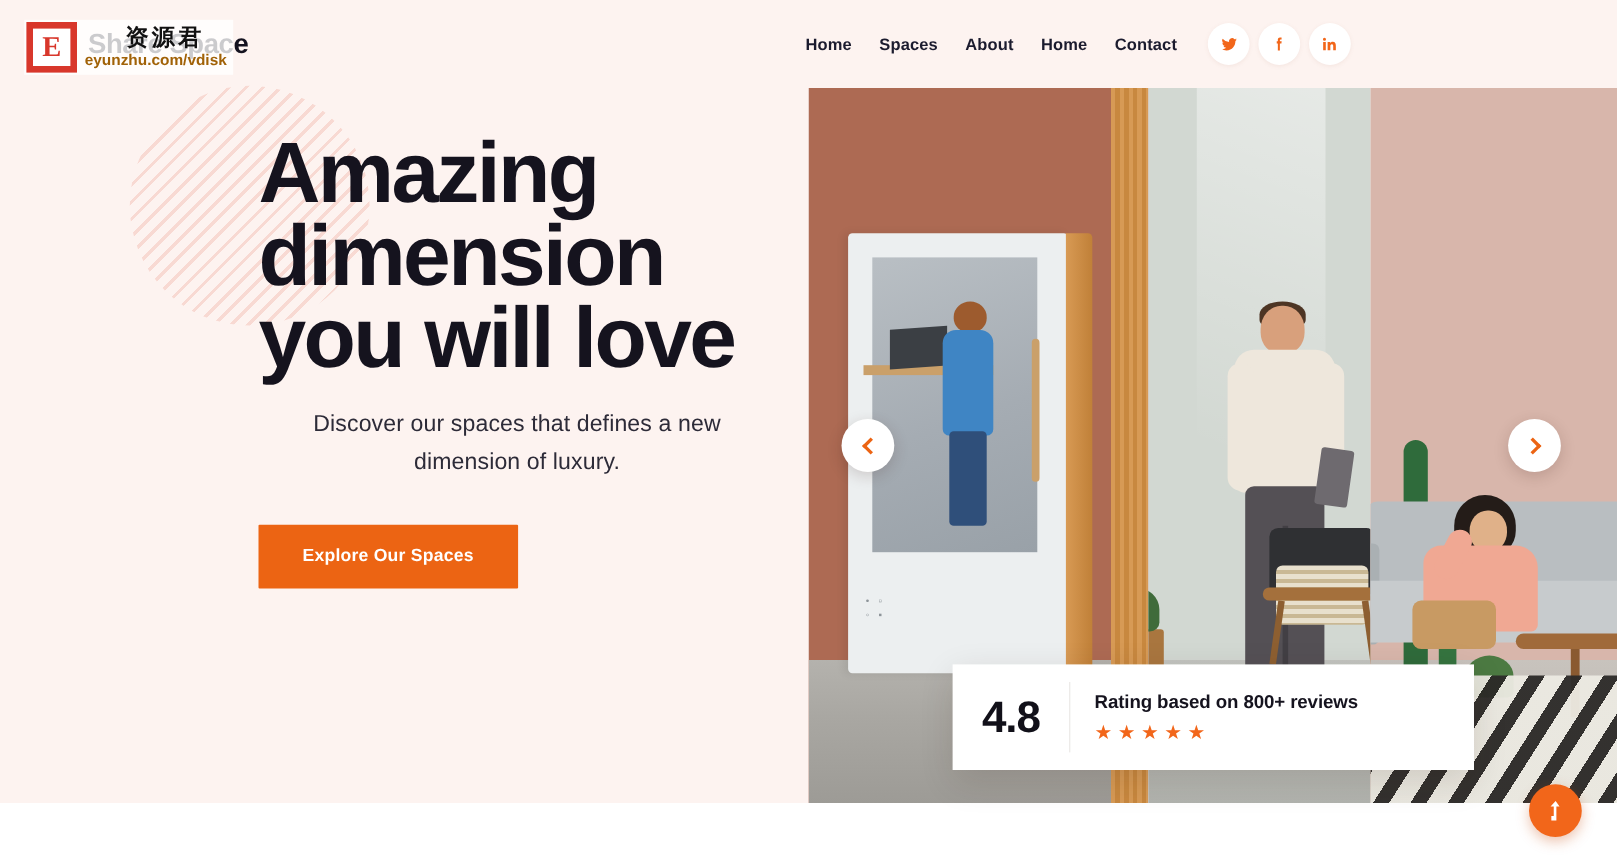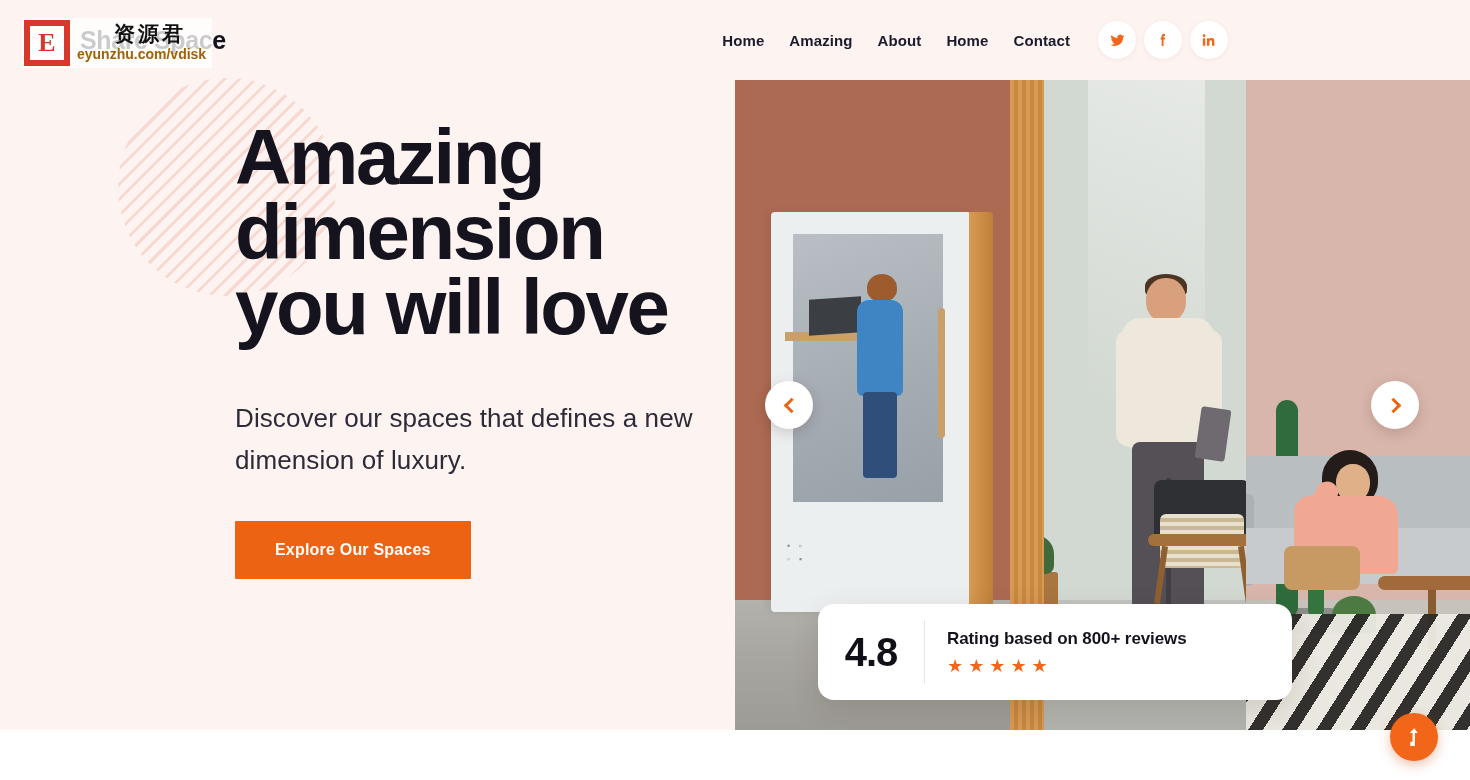--- a/index.html
+++ b/index.html
@@ -73,23 +73,24 @@
   
   .hero-copy {
     position:absolute; left:235px; top:120px; width:470px;
     z-index:10;
   }
   .hero-title {
     font-size:78px; line-height:0.96; font-weight:bold;
     color:#15131e; letter-spacing:-2.4px;
   }
   .hero-sub {
-    margin-top:52px;
-    font-size:26px; line-height:1.62; color:#2d2b38; font-weight:normal;
+    margin-top:24px;
+    font-size:21px; line-height:1.62; color:#2d2b38; font-weight:normal;
     letter-spacing:0.1px;
+    text-align:center;
   }
   .cta-btn {
     display:inline-block; margin-top:40px;
     background:#ec6413; color:#ffffff;
     font-size:16px; font-weight:bold; letter-spacing:0.2px;
     padding:20px 40px; border:none; cursor:pointer;
     border-radius:1px;
   }
 
   
@@ -313,22 +314,22 @@
   .carousel-next { left:1371px; }
   .chev {
     width:11px; height:11px;
     border-top:3px solid #ec6413; border-right:3px solid #ec6413;
   }
   .chev-left  { transform:rotate(-135deg); margin-left:4px; }
   .chev-right { transform:rotate(45deg);  margin-right:4px; }
 
   
   .rating-card {
-    position:absolute; left:818px; top:604px; width:474px; height:96px;
-    background:#ffffff; border-radius:16px;
+    position:absolute; left:866px; top:604px; width:474px; height:96px;
+    background:#ffffff; border-radius:0;
     display:flex; align-items:center;
     box-shadow:0 10px 30px rgba(50,25,15,0.14);
     z-index:22;
   }
   .rating-score {
     width:106px; display:flex; align-items:center; justify-content:center;
     font-size:40px; font-weight:bold; color:#111019; letter-spacing:-1px;
   }
   .rating-divider { width:1px; height:64px; background:#e9e6e4; }
   .rating-body { padding-left:22px; }
@@ -390,21 +391,21 @@
       <div class="brand-mark">
         <span>S</span>
       </div>
       <div class="brand-name">Share Space</div>
     </div>
 
     <div class="nav-spacer"></div>
 
     <div class="nav-links">
       <a class="nav-link" href="#">Home</a>
-      <a class="nav-link" href="#">Amazing</a>
+      <a class="nav-link" href="#">Spaces</a>
       <a class="nav-link" href="#">About</a>
       <a class="nav-link" href="#">Home</a>
       <a class="nav-link" href="#">Contact</a>
     </div>
 
     <div class="nav-social">
       <div class="social-btn">
         <svg width="17" height="15" viewBox="0 0 24 24">
           <path fill="#f2661a" d="M23 4.8c-.8.4-1.7.6-2.6.8a4.6 4.6 0 0 0 2-2.5c-.9.5-1.9.9-2.9 1.1a4.5 4.5 0 0 0-7.8 4.1A12.9 12.9 0 0 1 2.4 3.6a4.5 4.5 0 0 0 1.4 6 4.5 4.5 0 0 1-2-.6v.1a4.5 4.5 0 0 0 3.6 4.4 4.6 4.6 0 0 1-2 .1 4.5 4.5 0 0 0 4.2 3.1A9 9 0 0 1 1 18.6a12.8 12.8 0 0 0 7 2c8.3 0 12.9-6.9 12.9-12.9v-.6c.9-.6 1.6-1.4 2.1-2.3z"></path>
         </svg>

